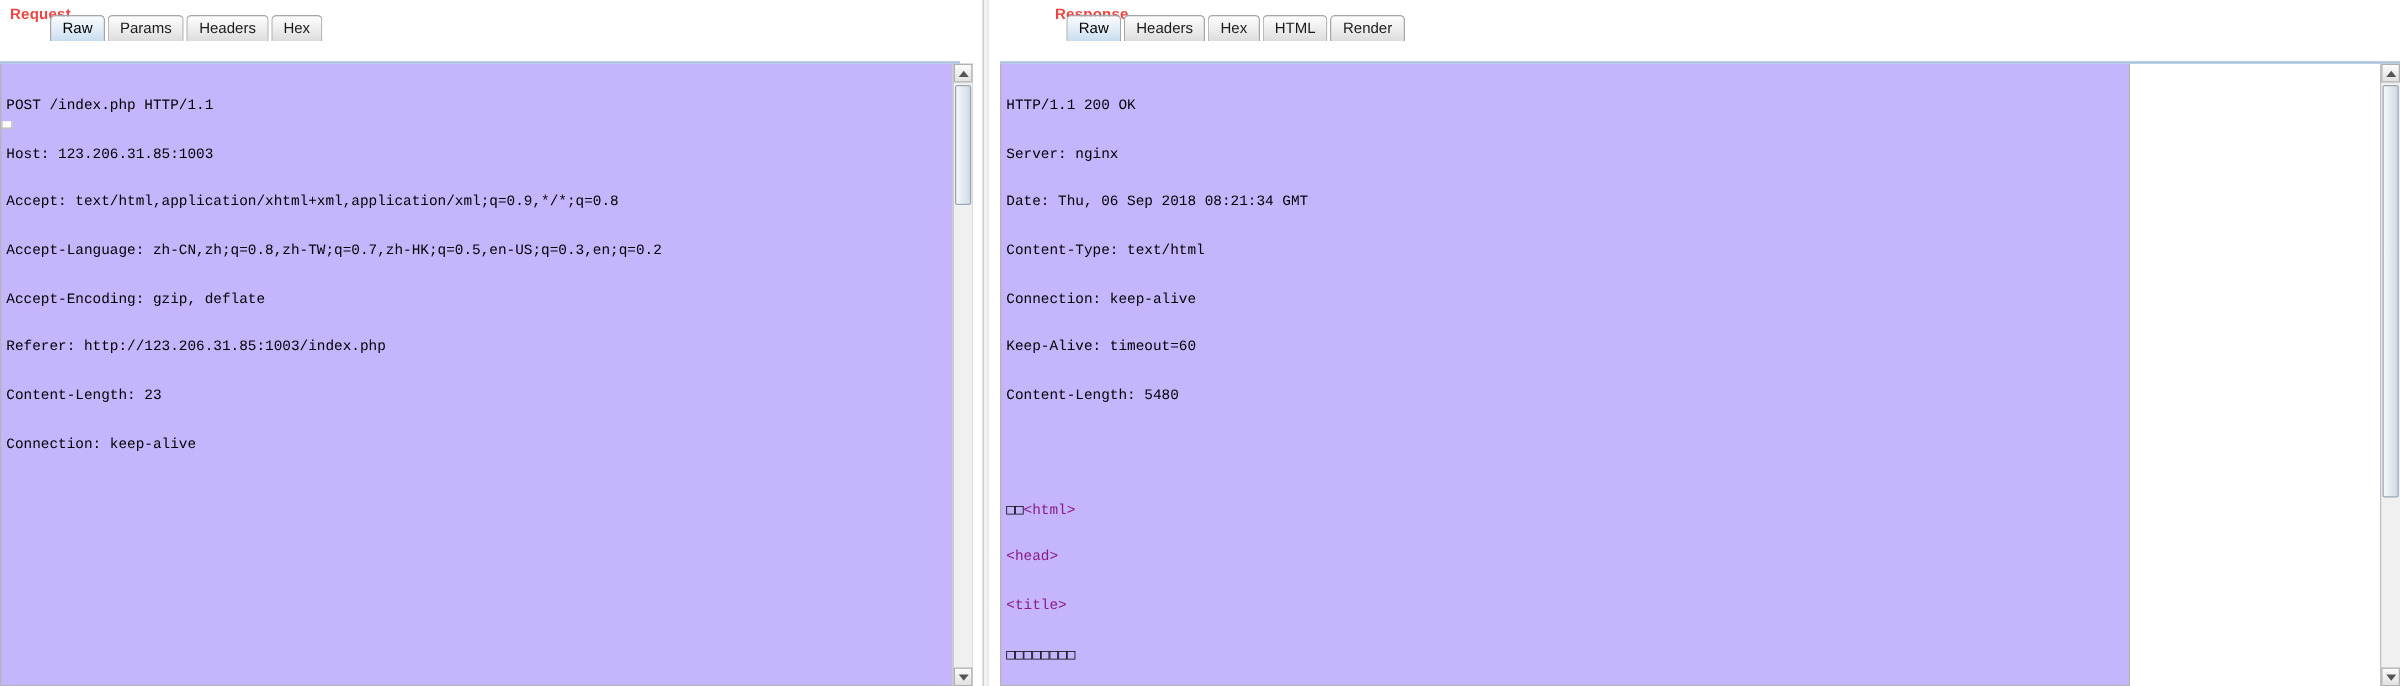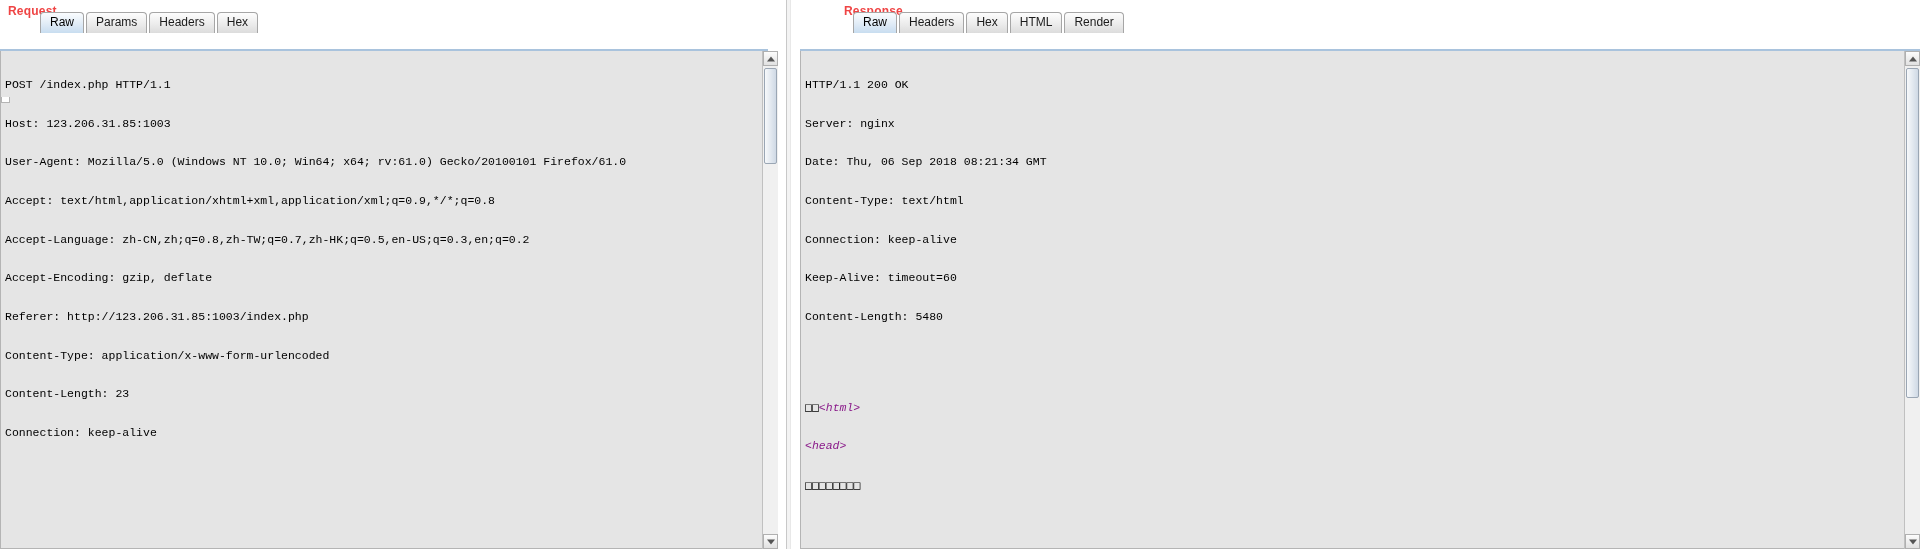--- a/index.html
+++ b/index.html
@@ -89,42 +89,42 @@
   }
   #request-panel .tab-underline  { left: 0; width: 768px; }
   #response-panel .tab-underline { left: 0; width: 1120px; }
 
   
   .editor {
     position: absolute;
     top: 51px;
     bottom: 0;
     box-sizing: border-box;
-    background: #e5e5e5;
+    background: #c4b5fd;
     border: 1px solid #b4b4b4;
     border-top: none;
     overflow: hidden;
   }
   #request-panel .editor  { left: 0; width: 778px; }
-  #response-panel .editor { left: 0; width: 1120px; }
+  #response-panel .editor { left: 0; width: 904px; }
 
   .code {
     position: absolute;
     top: 2px;
     left: 4px;
     right: 16px;
     font-family: "Liberation Mono", "DejaVu Sans Mono", monospace;
     font-size: 11.5px;
     line-height: 12.9px;
     color: #000000;
     white-space: pre;
   }
   .line { white-space: pre; height: 12.9px; }
   .line.blank { height: 12.9px; }
-  .t-tag     { color: #8a1a8a; font-style: italic; }
+  .t-tag     { color: #8a1a8a; }
   .t-plain   { color: #000; }
   .boxchar { font-family: "DejaVu Sans Mono", monospace; }
 
   
   .vscroll {
     position: absolute;
     top: 51px;
     bottom: 0;
     width: 15px;
     background: #f0f0f0;
@@ -197,26 +197,24 @@
       <span class="tab">Headers</span>
       <span class="tab">Hex</span>
     </div>
     <div class="tab-underline"></div>
 
     <div class="editor">
       <div class="left-tick"></div>
       <div class="code">
         <div class="line">POST /index.php HTTP/1.1</div>
         <div class="line">Host: 123.206.31.85:1003</div>
-        <div class="line">User-Agent: Mozilla/5.0 (Windows NT 10.0; Win64; x64; rv:61.0) Gecko/20100101 Firefox/61.0</div>
         <div class="line">Accept: text/html,application/xhtml+xml,application/xml;q=0.9,*/*;q=0.8</div>
         <div class="line">Accept-Language: zh-CN,zh;q=0.8,zh-TW;q=0.7,zh-HK;q=0.5,en-US;q=0.3,en;q=0.2</div>
         <div class="line">Accept-Encoding: gzip, deflate</div>
         <div class="line">Referer: http://123.206.31.85:1003/index.php</div>
-        <div class="line">Content-Type: application/x-www-form-urlencoded</div>
         <div class="line">Content-Length: 23</div>
         <div class="line">Connection: keep-alive</div>
         <div class="line blank"> </div>
         
       </div>
     </div>
 
     <div class="vscroll">
       <div class="arrow-up">
           <span class="arrow-glyph"></span>
@@ -249,20 +247,21 @@
         <div class="line">Server: nginx</div>
         <div class="line">Date: Thu, 06 Sep 2018 08:21:34 GMT</div>
         <div class="line">Content-Type: text/html</div>
         <div class="line">Connection: keep-alive</div>
         <div class="line">Keep-Alive: timeout=60</div>
         <div class="line">Content-Length: 5480</div>
         <div class="line blank"> </div>
 
         <div class="line"><span class="boxchar t-plain">□□</span><span class="t-tag">&lt;html&gt;</span></div>
         <div class="line"><span class="t-tag">&lt;head&gt;</span></div>
+        <div class="line"><span class="t-tag">&lt;title&gt;</span></div>
         <div class="line"><span class="boxchar t-plain">□□□□□□□□</span></div>
         
         
         
         
 
         
 
         
 

